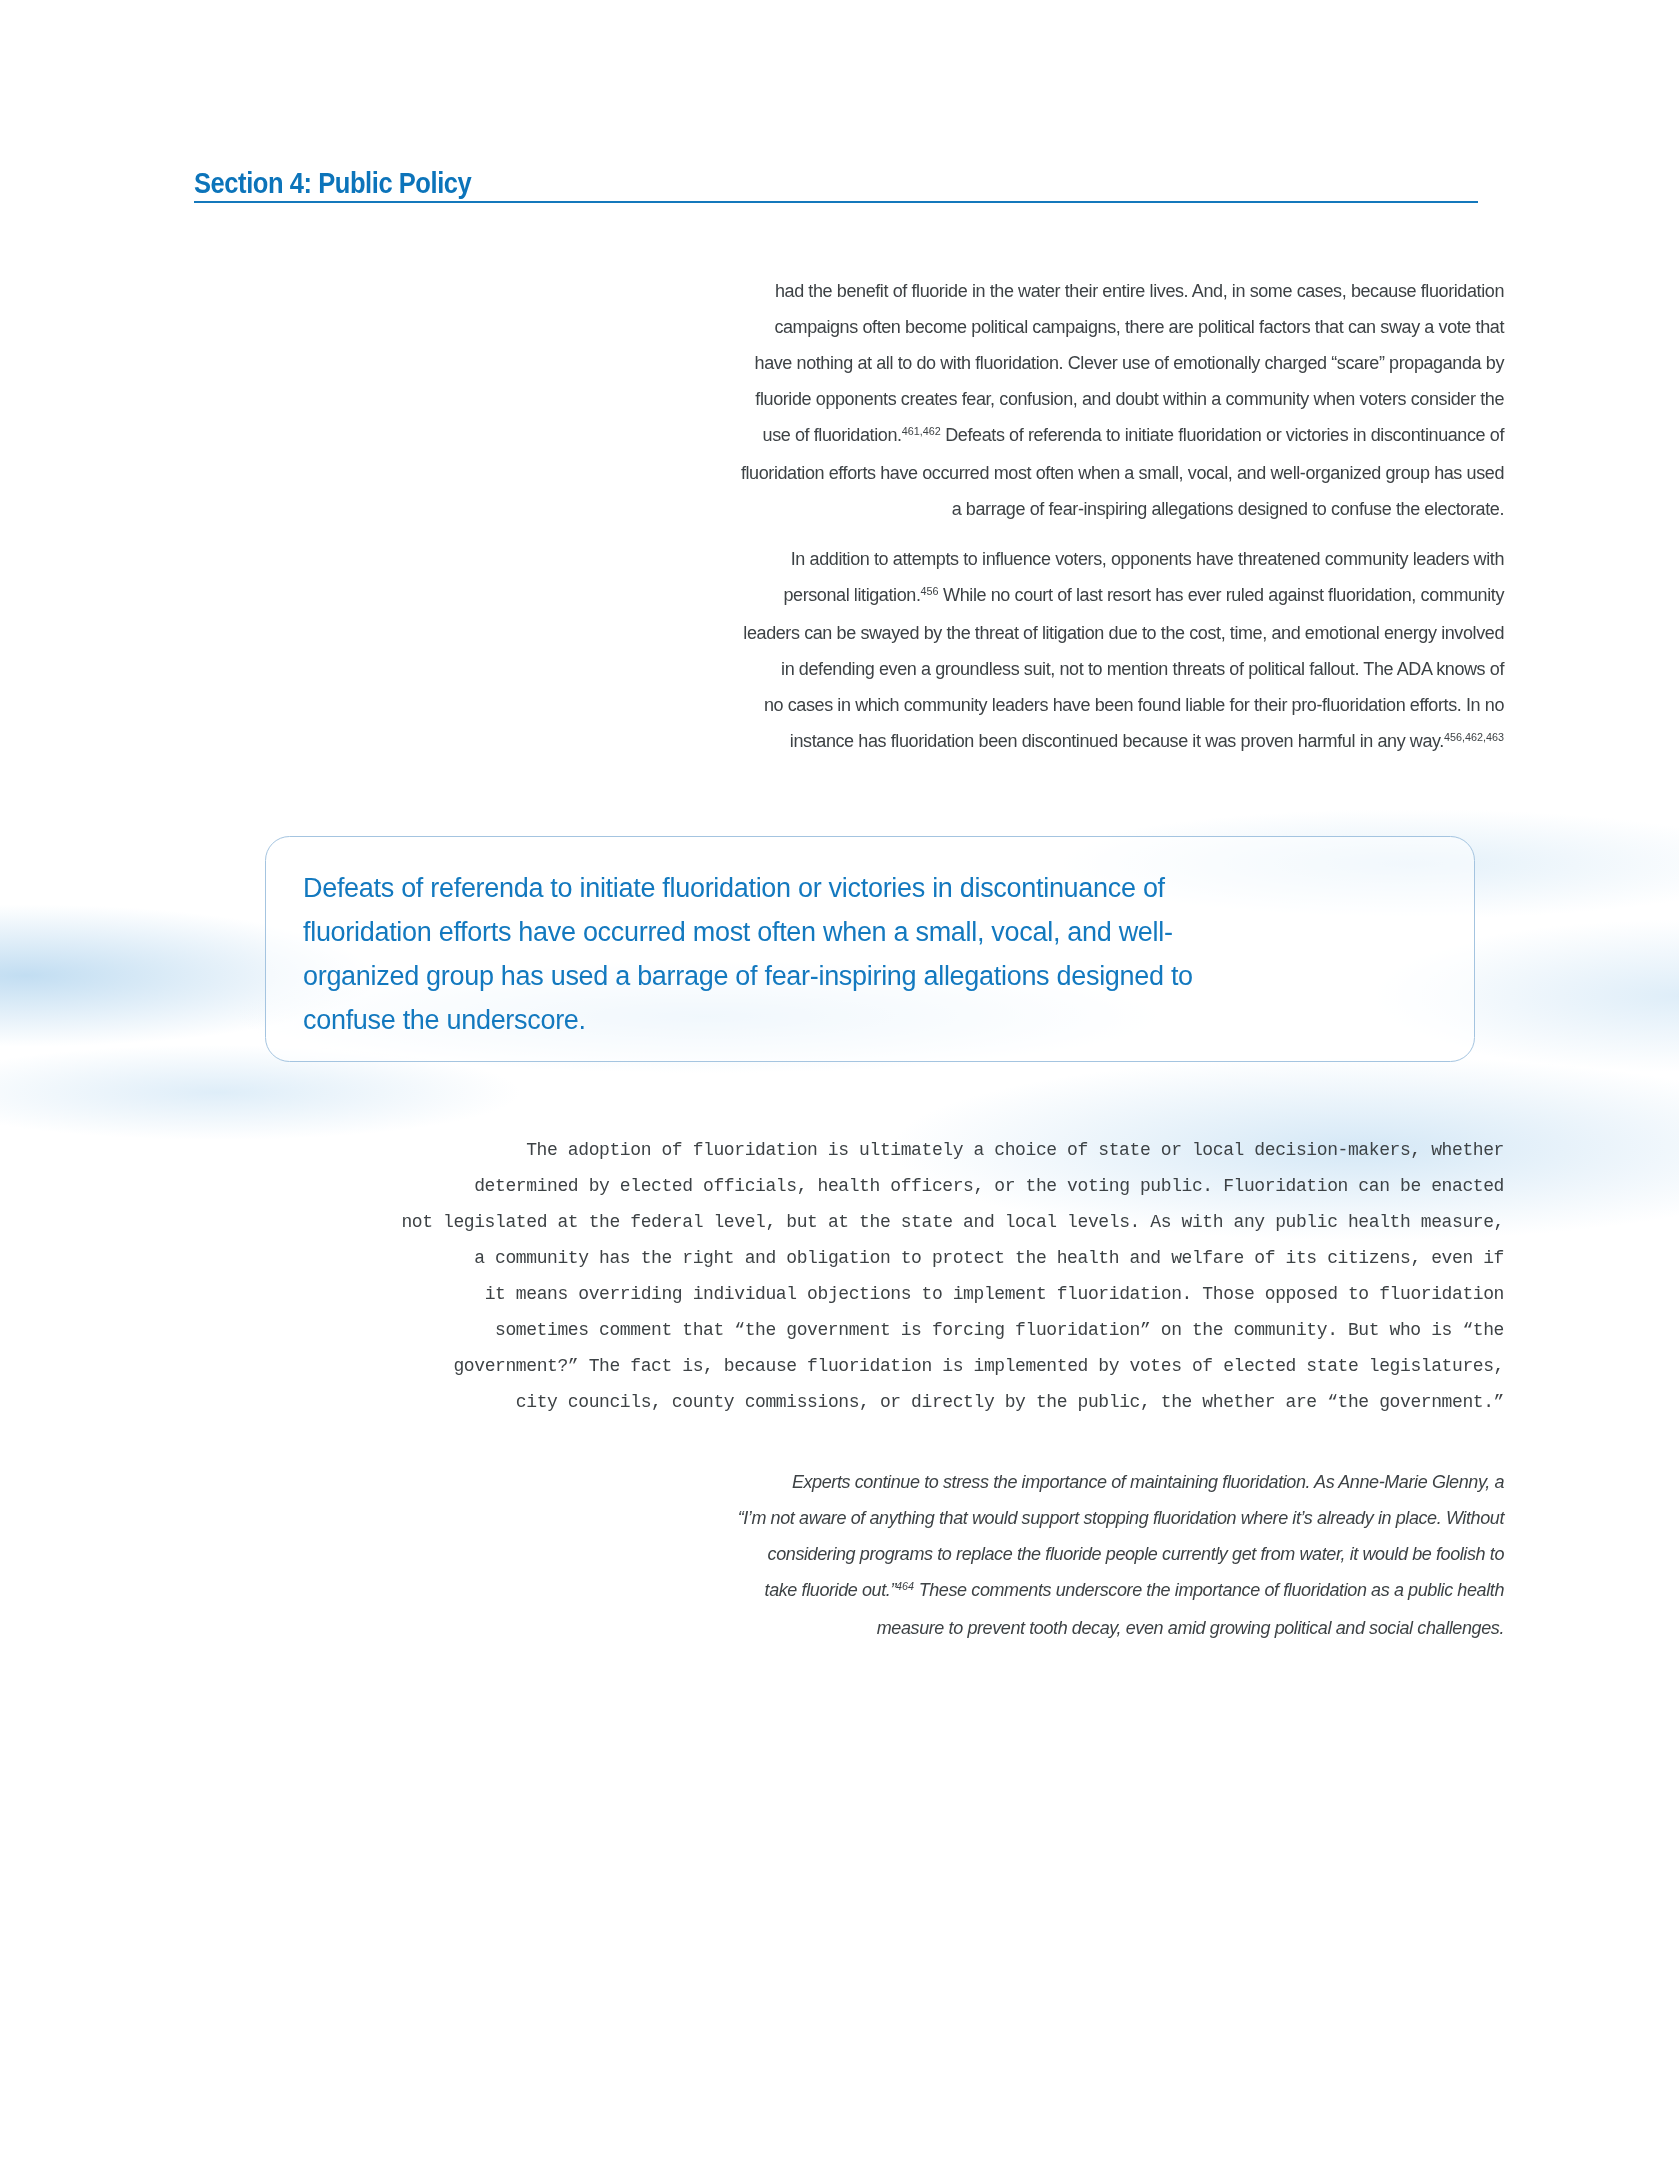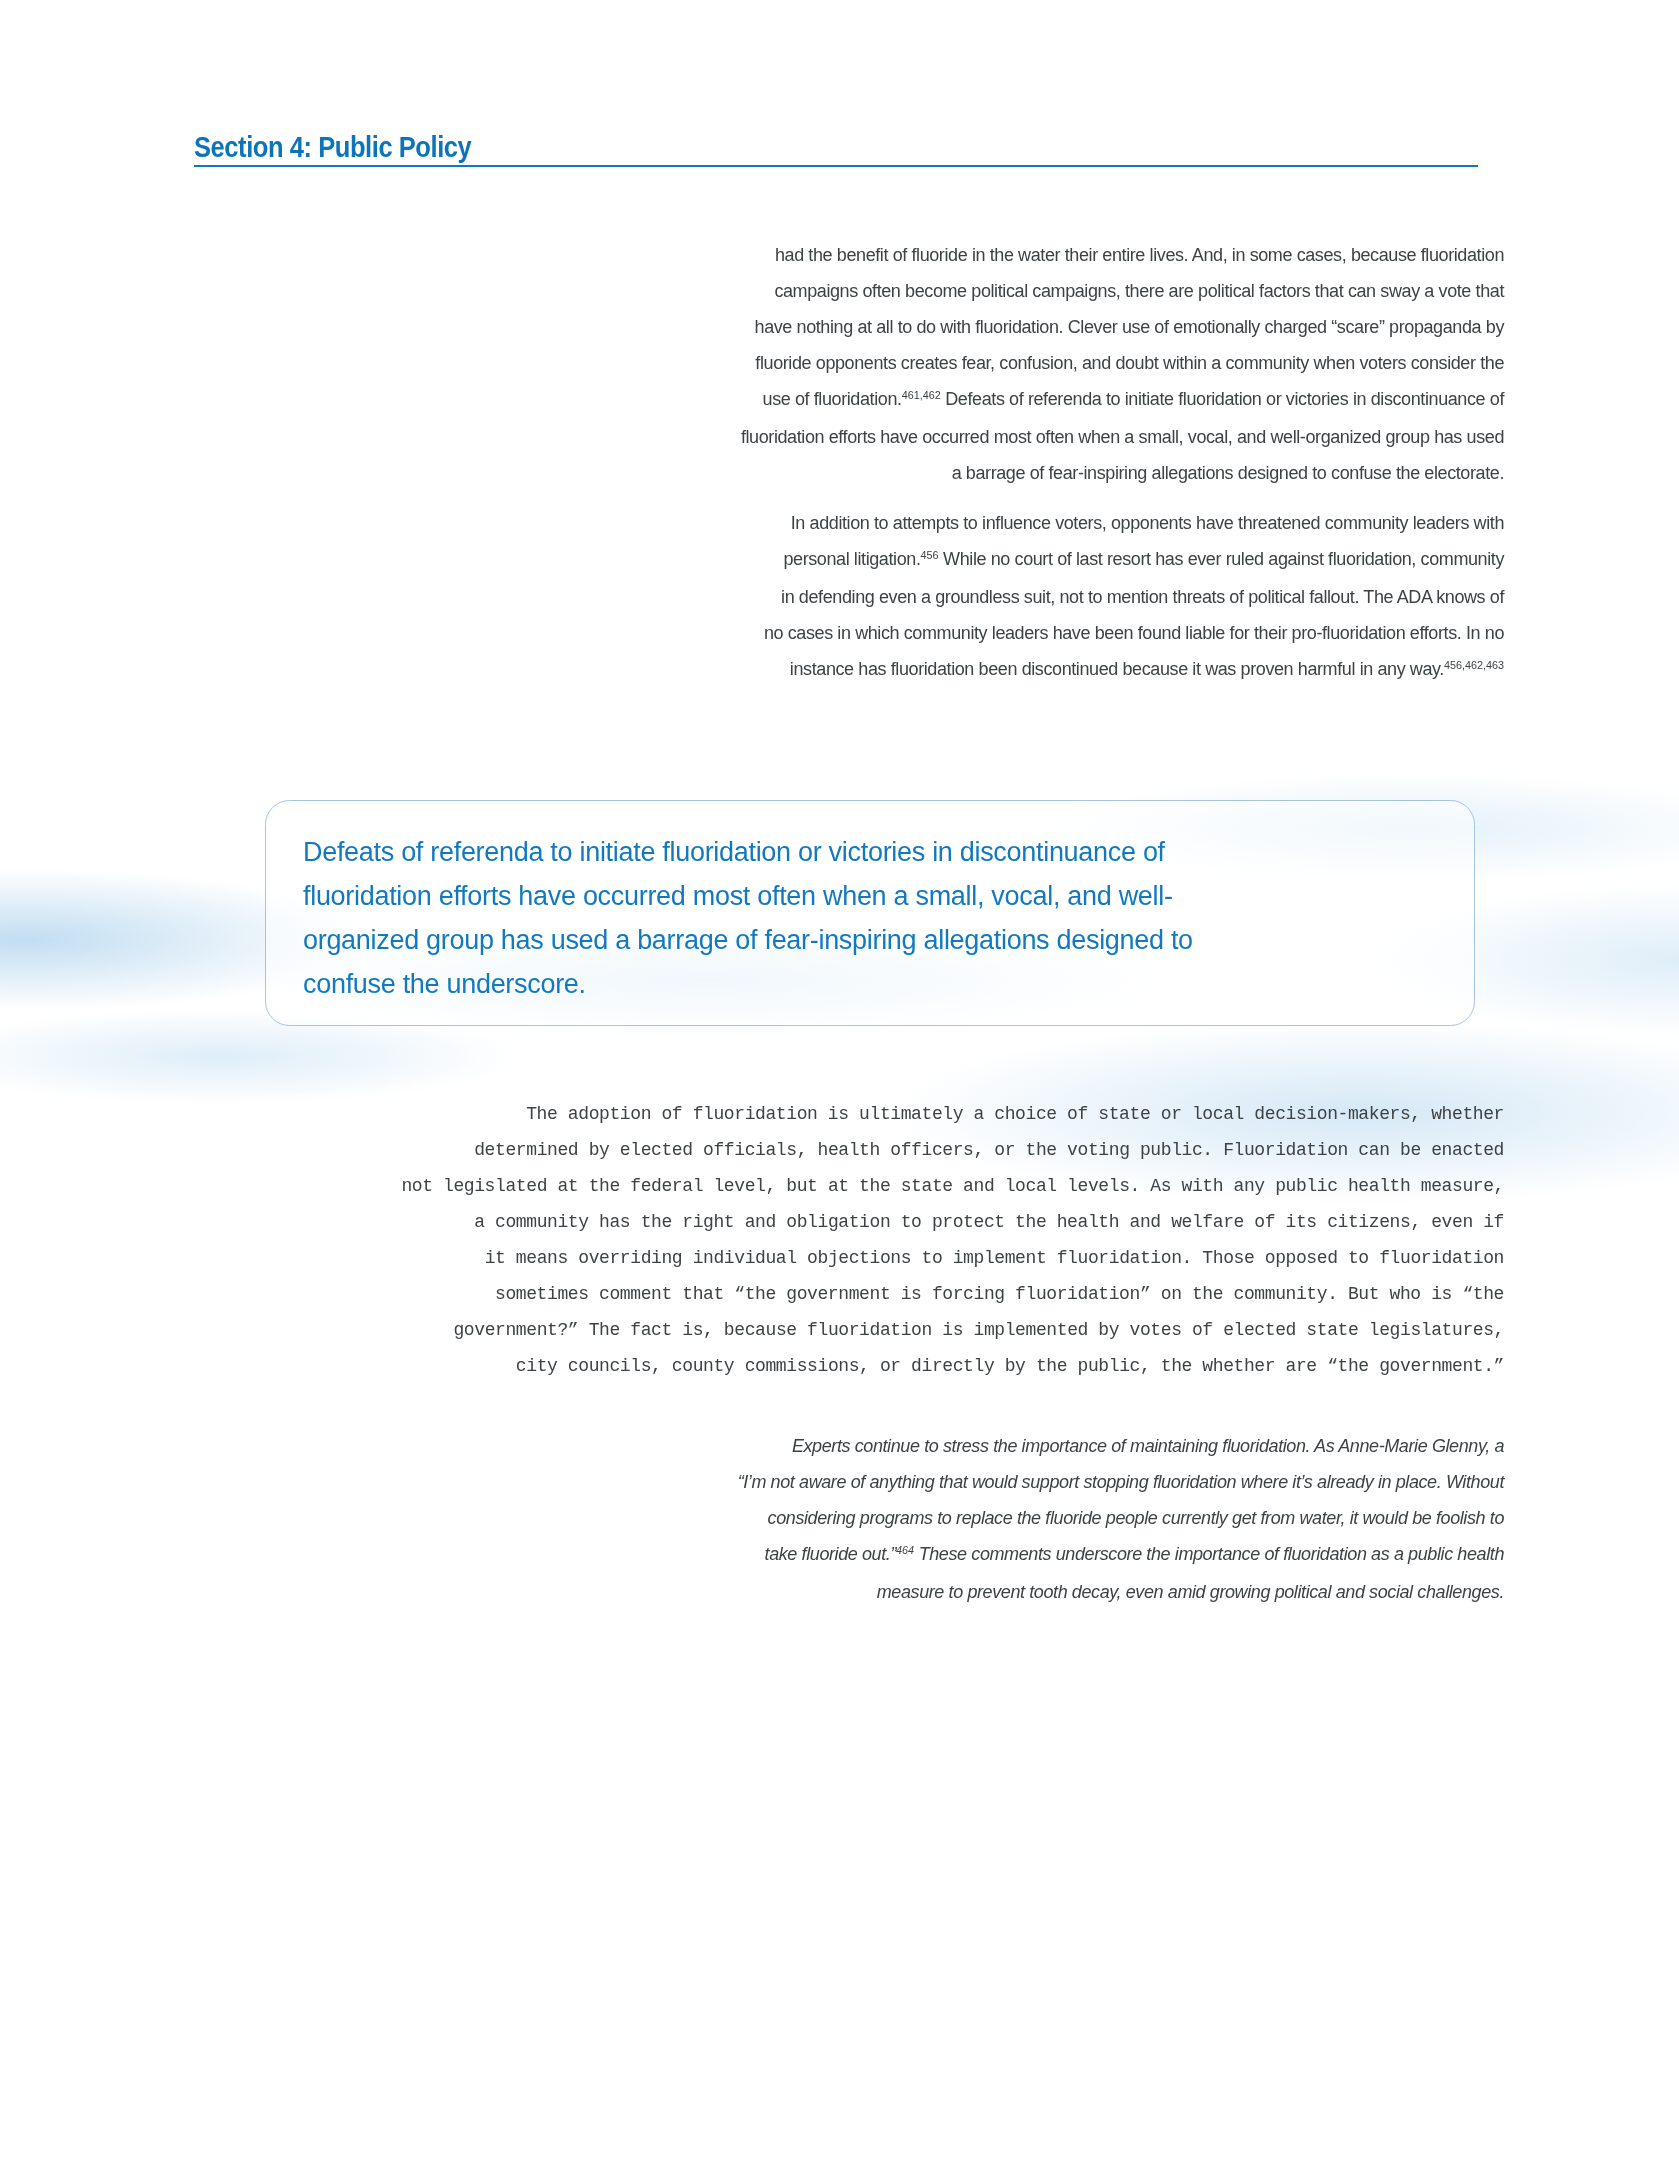--- a/index.html
+++ b/index.html
@@ -14,20 +14,21 @@
   }
   *{margin:0;padding:0;box-sizing:border-box;}
   html,body{background:#ffffff;}
   body{font-family:"Liberation Sans", sans-serif;}
   .page{
     position:relative;
     width:1680px;
     height:1886px;
     background:#ffffff;
     overflow:hidden;
+    margin-top:36px;
   }
   
   .wave-bg{
     position:absolute;
     left:0; top:716px;
     width:1680px; height:508px;
     background:
       radial-gradient(30% 20% at 1.5% 44%,  rgba(153,199,233,0.60), rgba(153,199,233,0) 70%),
       radial-gradient(25% 13% at 13% 67%,  rgba(190,220,242,0.50), rgba(190,220,242,0) 72%),
       radial-gradient(40% 16% at 42% 52%,  rgba(203,227,245,0.55), rgba(203,227,245,0) 70%),
@@ -130,20 +131,21 @@
       <div class="line"><span>have nothing at all to do with fluoridation. Clever use of emotionally charged “scare” propaganda by</span></div>
       <div class="line"><span>fluoride opponents creates fear, confusion, and doubt within a community when voters consider the</span></div>
       <div class="line"><span>use of fluoridation.</span><sup>461,462</sup><span> Defeats of referenda to initiate fluoridation or victories in discontinuance of</span></div>
       <div class="line"><span>fluoridation efforts have occurred most often when a small, vocal, and well-organized group has used</span></div>
       <div class="line"><span>a barrage of fear-inspiring allegations designed to confuse the electorate.</span></div>
     </div>
 
   <div class="para" id="p2">
       <div class="line"><span>In addition to attempts to influence voters, opponents have threatened community leaders with</span></div>
       <div class="line"><span>personal litigation.</span><sup>456</sup><span> While no court of last resort has ever ruled against fluoridation, community</span></div>
+      <div class="line"><span>leaders can be swayed by the threat of litigation due to the cost, time, and emotional energy involved</span></div>
       <div class="line"><span>in defending even a groundless suit, not to mention threats of political fallout. The ADA knows of</span></div>
       <div class="line"><span>no cases in which community leaders have been found liable for their pro-fluoridation efforts. In no</span></div>
       <div class="line"><span>instance has fluoridation been discontinued because it was proven harmful in any way.</span><sup>456,462,463</sup></div>
     </div>
 
   <div class="callout">
     <div class="callout-text">
         <div class="line"><span>Defeats of referenda to initiate fluoridation or victories in discontinuance of</span></div>
         <div class="line"><span>fluoridation efforts have occurred most often when a small, vocal, and well-</span></div>
         <div class="line"><span>organized group has used a barrage of fear-inspiring allegations designed to</span></div>

